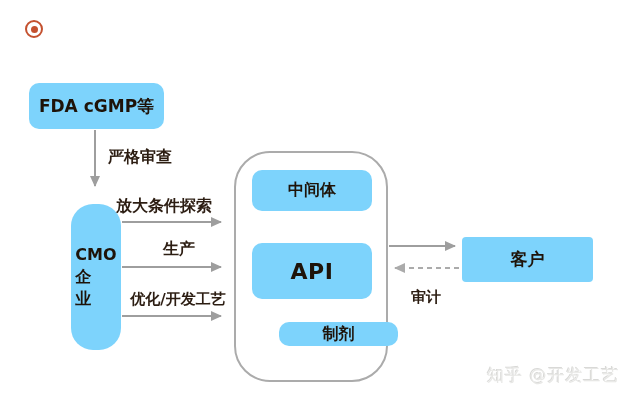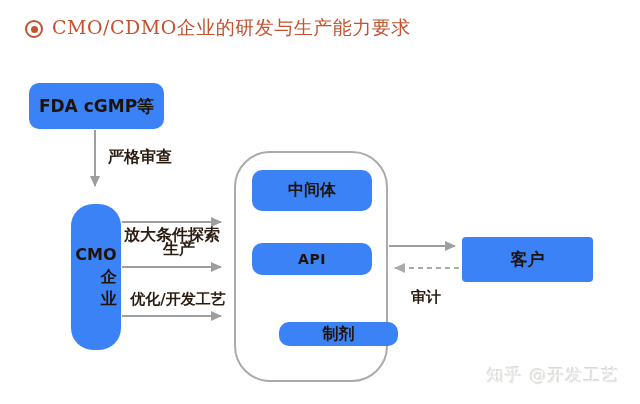--- a/index.html
+++ b/index.html
@@ -16,62 +16,61 @@
     content:"";position:absolute;left:50%;top:50%;width:7px;height:7px;margin:-3.5px 0 0 -3.5px;
     background:#c4512f;border-radius:50%;
   }
   .hdr-title{
     position:absolute;left:52px;top:12px;width:560px;
     font-family:"DejaVu Serif","Liberation Serif",serif;
     font-size:19px;line-height:30px;color:#c4512f;letter-spacing:.5px;white-space:nowrap;
   }
   
   .node{
-    position:absolute;background:#3b82f6;color:#1e1309;
-    display:flex;align-items:center;justify-content:center;text-align:right;
+    position:absolute;background:#7dd3fc;color:#1e1309;
+    display:flex;align-items:center;justify-content:center;text-align:left;
     font-weight:bold;
   }
   .fda{left:29px;top:83px;width:135px;height:46px;border-radius:10px;font-size:17px;}
   .cmo{left:71px;top:204px;width:50px;height:146px;border-radius:22px;font-size:16px;
        line-height:22px;white-space:pre-line;}
   .inner{width:120px;border-radius:10px;font-size:16px;}
   .intermediate{left:252px;top:170px;height:41px;font-family:Liberation Mono, monospace;}
-  .api{left:252px;top:243px;height:32px;font-size:14px;letter-spacing:.5px;}
+  .api{left:252px;top:243px;height:56px;font-size:22px;letter-spacing:.5px;}
   .formulation{left:255px;top:322px;width:119px;height:24px;margin-left:24px;}
   .customer{left:462px;top:237px;width:131px;height:45px;border-radius:4px;font-size:17px;}
   
   .container-frame{
     position:absolute;left:234px;top:151px;width:154px;height:231px;
     border:2px solid #ababab;border-radius:36px;background:transparent;box-sizing:border-box;
   }
   
   .elabel{
     position:absolute;color:#2c1d12;font-weight:bold;white-space:nowrap;
     font-family:"DejaVu Serif","Liberation Serif",serif;
   }
   .lbl-strict{left:108px;top:147px;font-size:16px;}
-  .lbl-scale{left:120px;top:196px;width:104px;text-align:center;font-size:16px;margin-top:29px;}
+  .lbl-scale{left:112px;top:196px;width:104px;text-align:center;font-size:16px;}
   .lbl-prod{left:127px;top:239px;width:104px;text-align:center;font-size:16px;}
   .lbl-proc{left:121px;top:290px;width:114px;text-align:center;font-size:15px;}
   .lbl-audit{left:411px;top:288px;font-size:15px;}
   
   .arrow-layer{position:absolute;left:0;top:0;width:640px;height:404px;pointer-events:none;}
   
   .watermark{
     position:absolute;left:487px;top:364px;font-size:17px;letter-spacing:1px;
     color:#e7e7e5;text-shadow:1px 1px 0 #ffffff,-1px -1px 0 #d9d9d7;white-space:nowrap;
   }
 </style>
 </head>
 <body>
 
 <div class="canvas">
 
   <span class="hdr-icon"></span>
-  <div class="hdr-title">CMO/CDMO企业的研发与生产能力要求</div>
 
   <svg class="arrow-layer" viewBox="0 0 640 404" xmlns="http://www.w3.org/2000/svg">
     <defs>
       <marker id="ah-solid" markerUnits="userSpaceOnUse" markerWidth="11" markerHeight="10" refX="10" refY="5" orient="auto">
         <path d="M0,0 L11,5 L0,10 z" fill="#9e9e9e"></path>
       </marker>
       <marker id="ah-dash" markerUnits="userSpaceOnUse" markerWidth="11" markerHeight="10" refX="10" refY="5" orient="auto">
         <path d="M0,0 L11,5 L0,10 z" fill="#ababab"></path>
       </marker>
     </defs>

